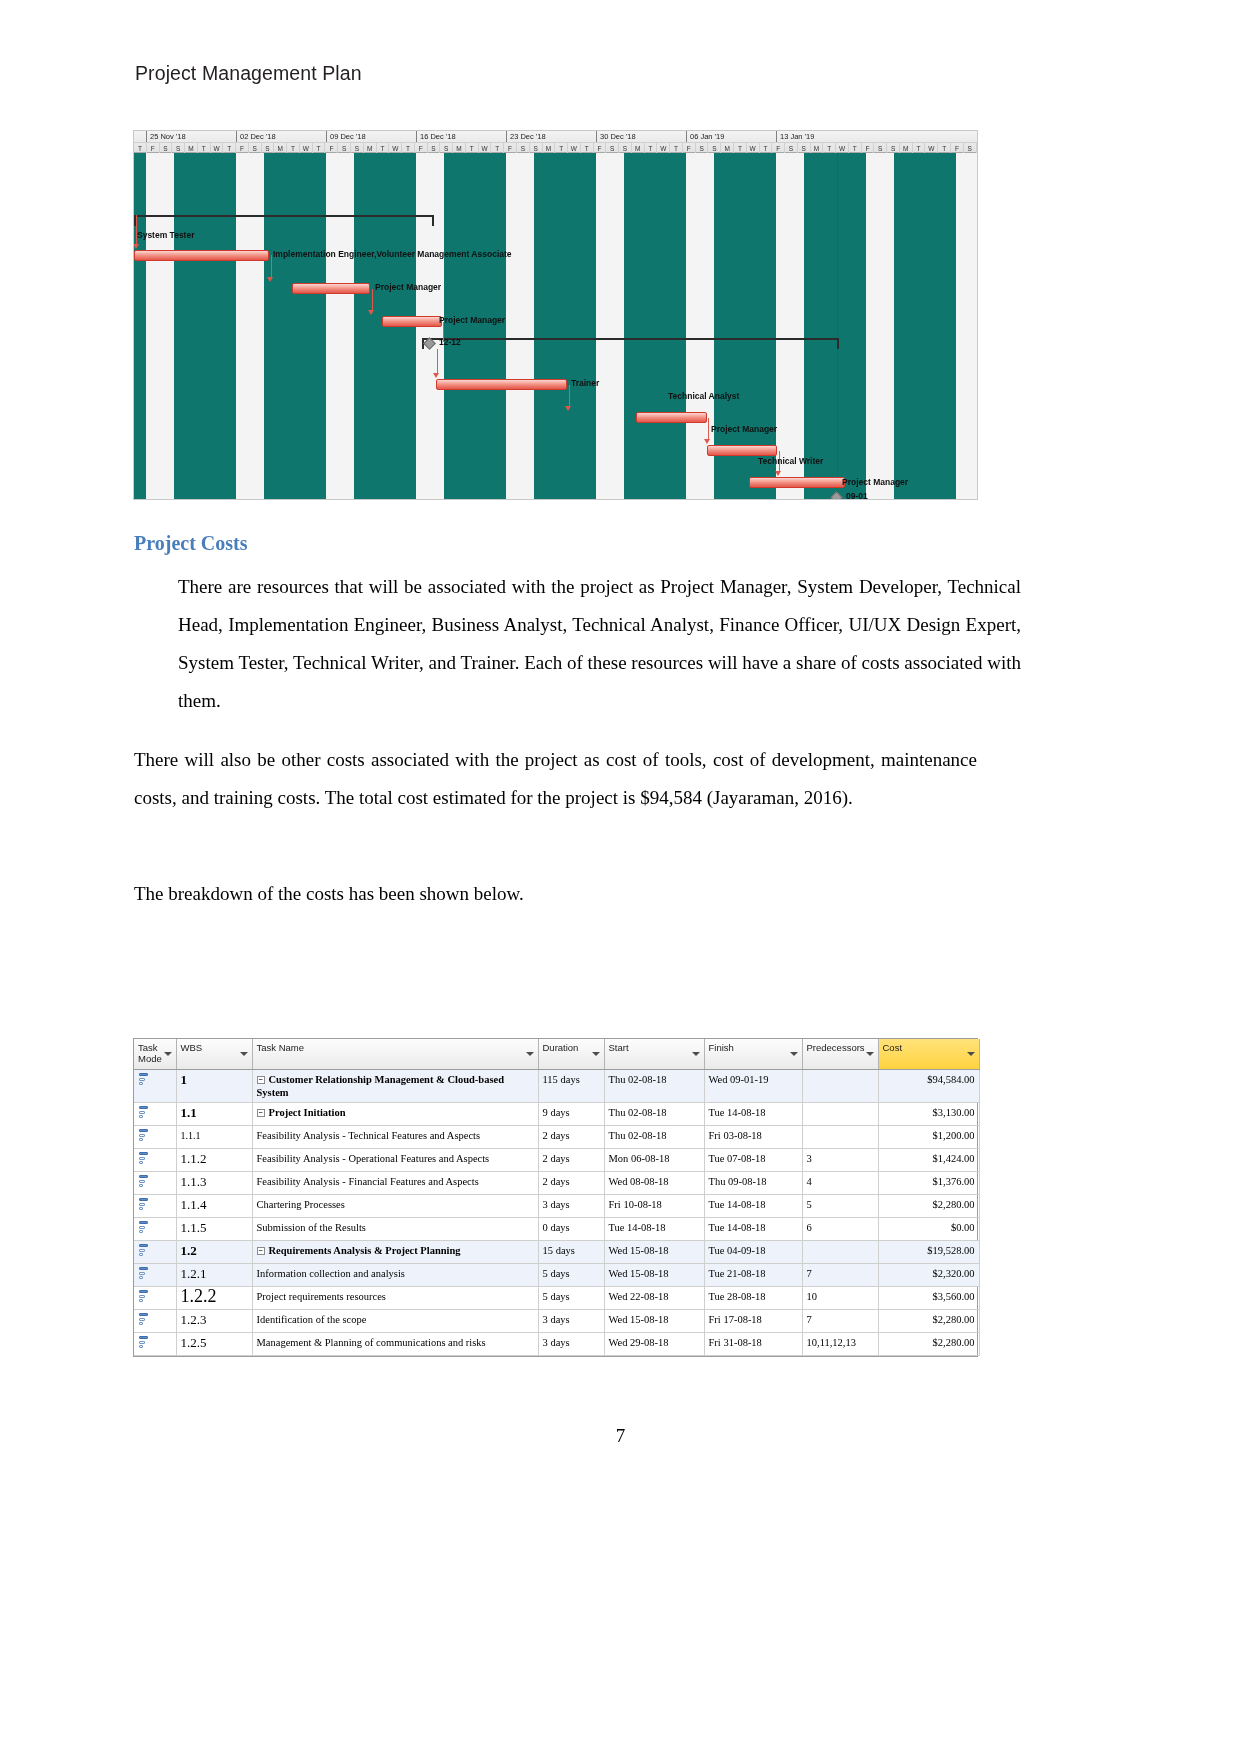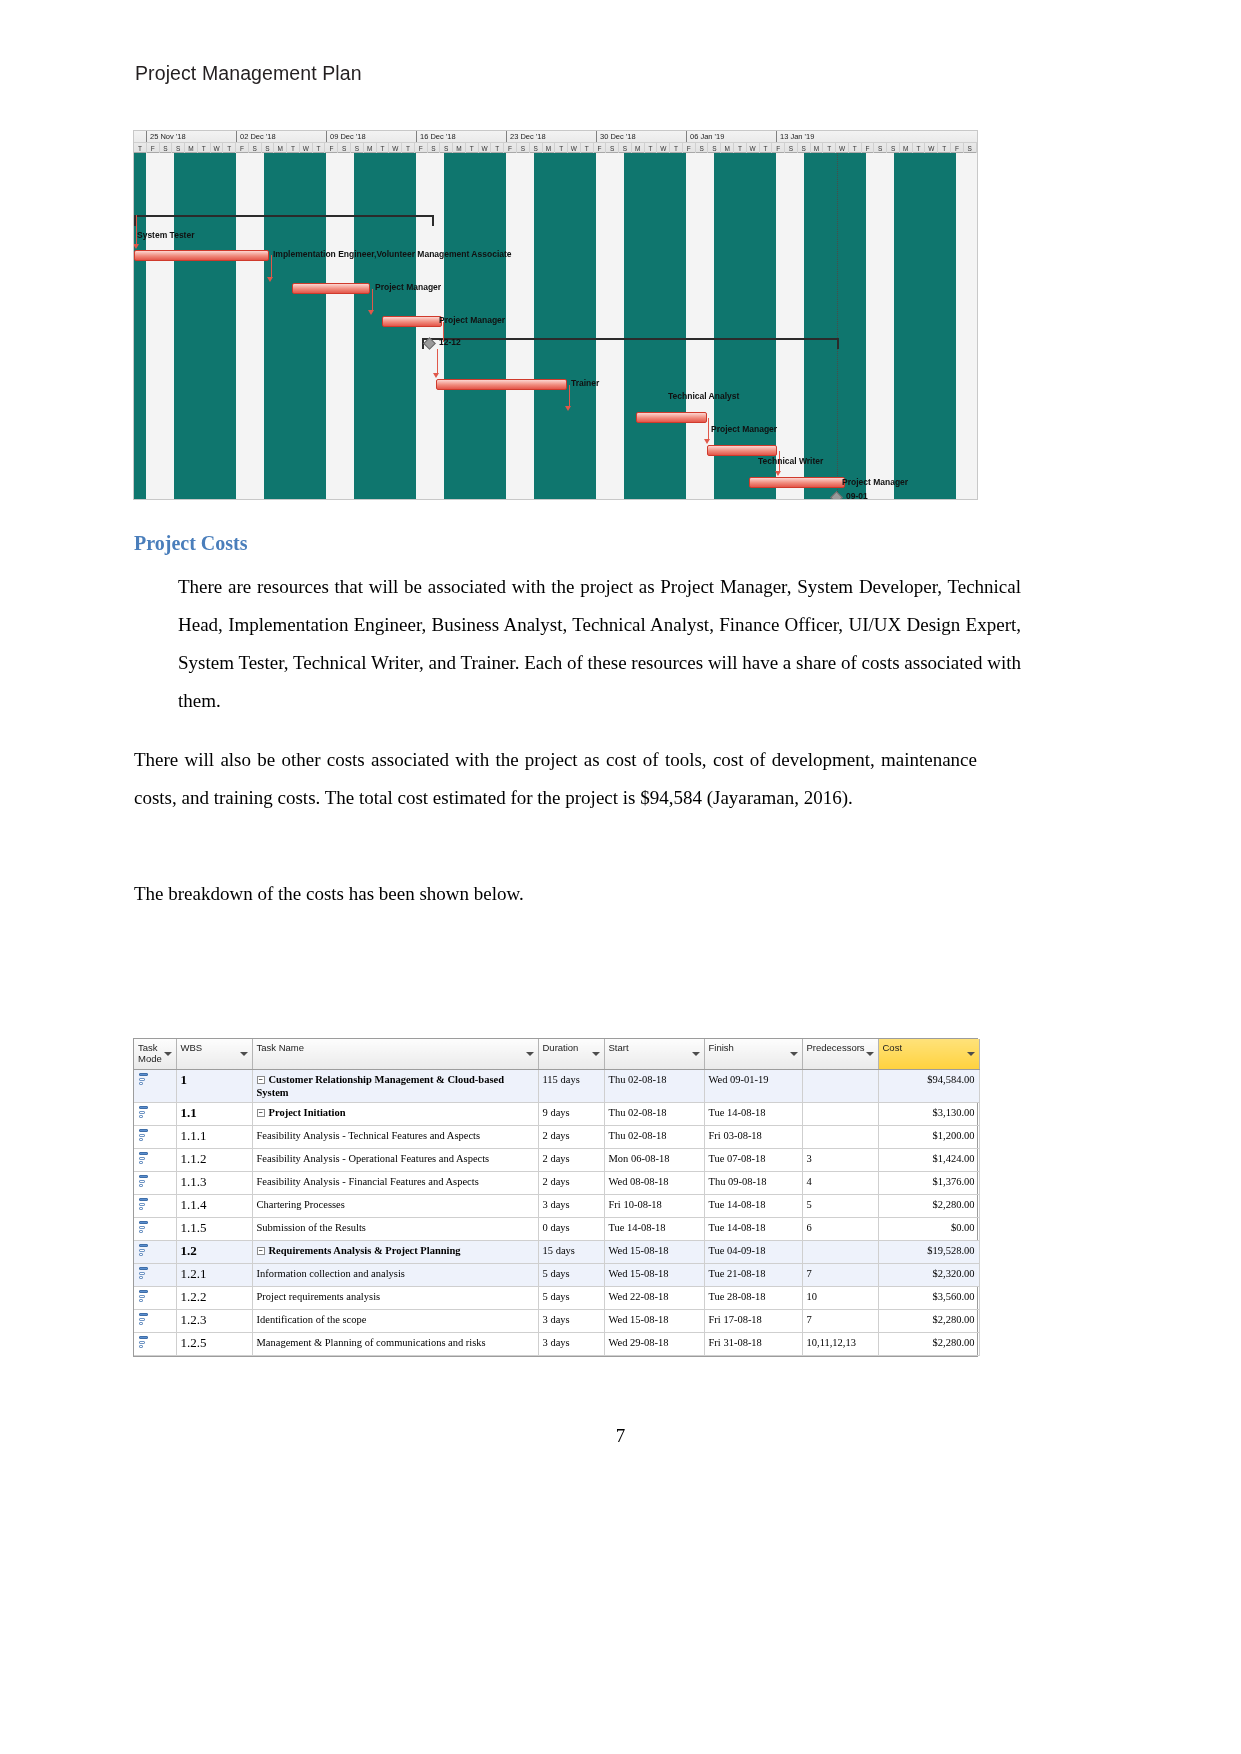--- a/index.html
+++ b/index.html
@@ -400,21 +400,21 @@
             <td class="c-wbs bold" style="font-size: 13px;">1.1</td>
             <td class="bold indent1"><span class="expander">−</span><span>Project Initiation</span></td>
             <td>9 days</td>
             <td>Thu 02-08-18</td>
             <td>Tue 14-08-18</td>
             <td></td>
             <td class="c-cost" style="text-align: right;">$3,130.00</td>
           </tr>
           <tr>
             <td><span class="mode-icon"><i class="a"></i><i class="b"></i><i class="c"></i></span></td>
-            <td class="c-wbs" style="font-size: 13px;">1.1.1</td>
+            <td class="c-wbs" style="font-size: 10px;">1.1.1</td>
             <td class="indent2"><span>Feasibility Analysis - Technical Features and Aspects</span></td>
             <td>2 days</td>
             <td>Thu 02-08-18</td>
             <td>Fri 03-08-18</td>
             <td></td>
             <td class="c-cost" style="text-align: right;">$1,200.00</td>
           </tr>
           <tr>
             <td><span class="mode-icon"><i class="a"></i><i class="b"></i><i class="c"></i></span></td>
             <td class="c-wbs" style="font-size: 13px;">1.1.2</td>
@@ -470,22 +470,22 @@
             <td class="c-wbs" style="font-size: 13px;">1.2.1</td>
             <td class="indent2"><span>Information collection and analysis</span></td>
             <td>5 days</td>
             <td>Wed 15-08-18</td>
             <td>Tue 21-08-18</td>
             <td>7</td>
             <td class="c-cost cost-hl" style="text-align: right;">$2,320.00</td>
           </tr>
           <tr>
             <td><span class="mode-icon"><i class="a"></i><i class="b"></i><i class="c"></i></span></td>
-            <td class="c-wbs" style="font-size: 13px;">1.2.2</td>
-            <td class="indent2"><span>Project requirements analysis</span></td>
+            <td class="c-wbs" style="font-size: 18px;">1.2.2</td>
+            <td class="indent2"><span>Project requirements resources</span></td>
             <td>5 days</td>
             <td>Wed 22-08-18</td>
             <td>Tue 28-08-18</td>
             <td>10</td>
             <td class="c-cost" style="text-align: right;">$3,560.00</td>
           </tr>
           <tr>
             <td><span class="mode-icon"><i class="a"></i><i class="b"></i><i class="c"></i></span></td>
             <td class="c-wbs" style="font-size: 13px;">1.2.3</td>
             <td class="indent2"><span>Identification of the scope</span></td>

